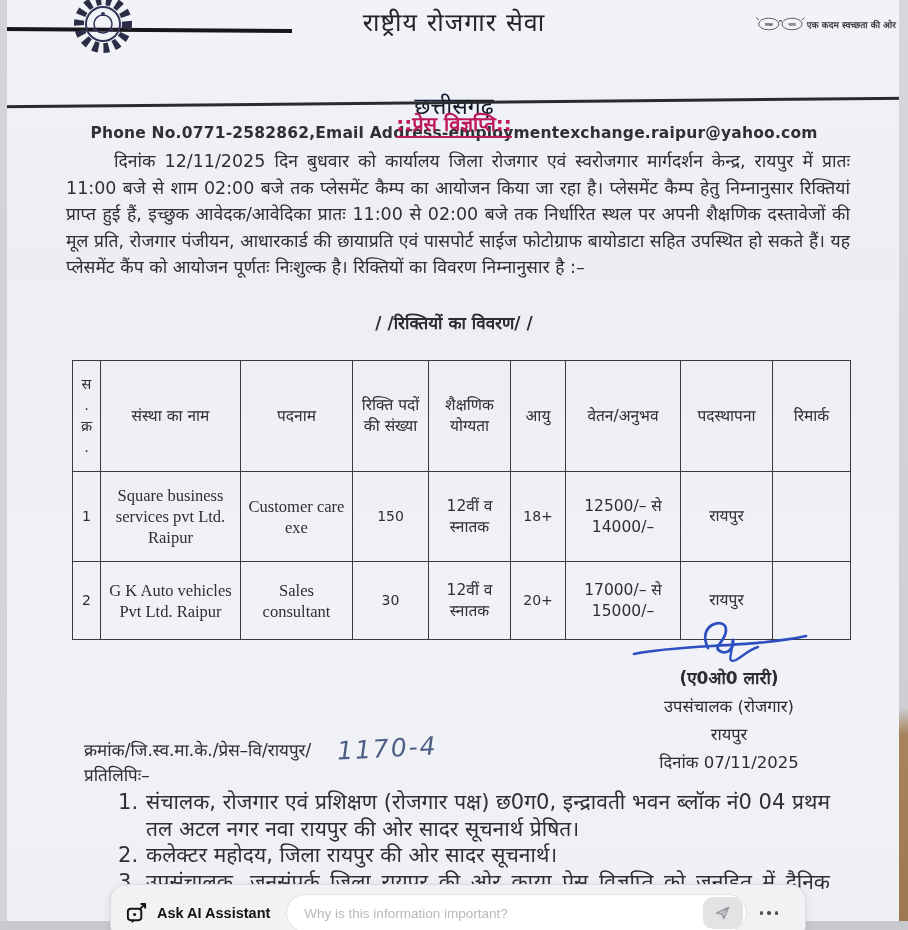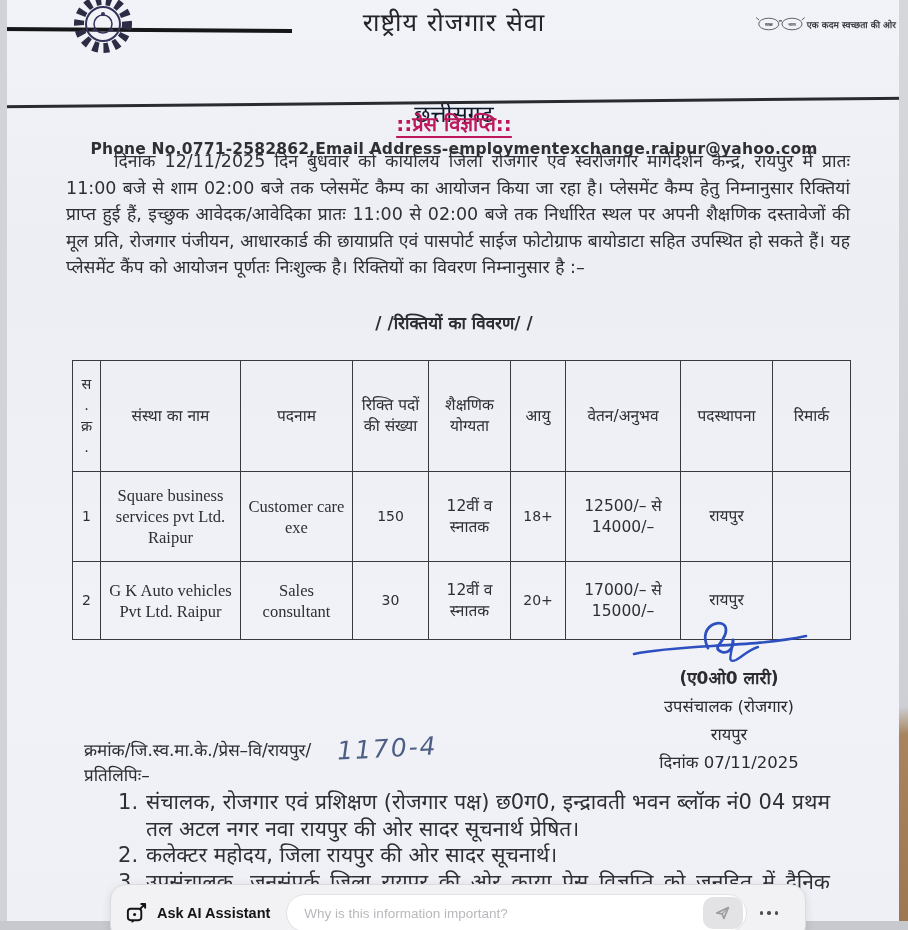--- a/index.html
+++ b/index.html
@@ -26,21 +26,21 @@
     position: absolute; left: 0; top: 28px; width: 292px; height: 4px;
     background: #17171a; transform: rotate(0.4deg);
   }
   .header-rule {
     position: absolute; left: 0; top: 101px; width: 908px; height: 2.5px;
     background: #2b2b2f; transform: rotate(-0.55deg);
   }
   
   .header-center {
     position: absolute; left: 150px; right: 150px; top: 4px;
-    display: flex; flex-direction: column; align-items: center; gap: 11px;
+    display: flex; flex-direction: column; align-items: center; gap: 3px;
     text-align: center;
   }
   .org1 { font-size: 25px; font-weight: 500; color: #232328; letter-spacing: 1px; }
   .org2 { font-size: 23px; font-weight: 500; color: #0f172a; margin-top: 48px; }
   .org3 { font-size: 21px; font-weight: 500; color: #26262b; white-space: nowrap; }
   .contact { font-size: 15.5px; font-weight: 700; color: #303034; letter-spacing: 0.2px; white-space: nowrap; }
   .emblem-wrap { position: absolute; left: 66px; top: 0; width: 74px; height: 60px; overflow: hidden; }
   .emblem-wrap svg { position: relative; top: -10px; }
   .swachh-wrap {
     position: absolute; right: 12px; top: 4px; width: 140px;

